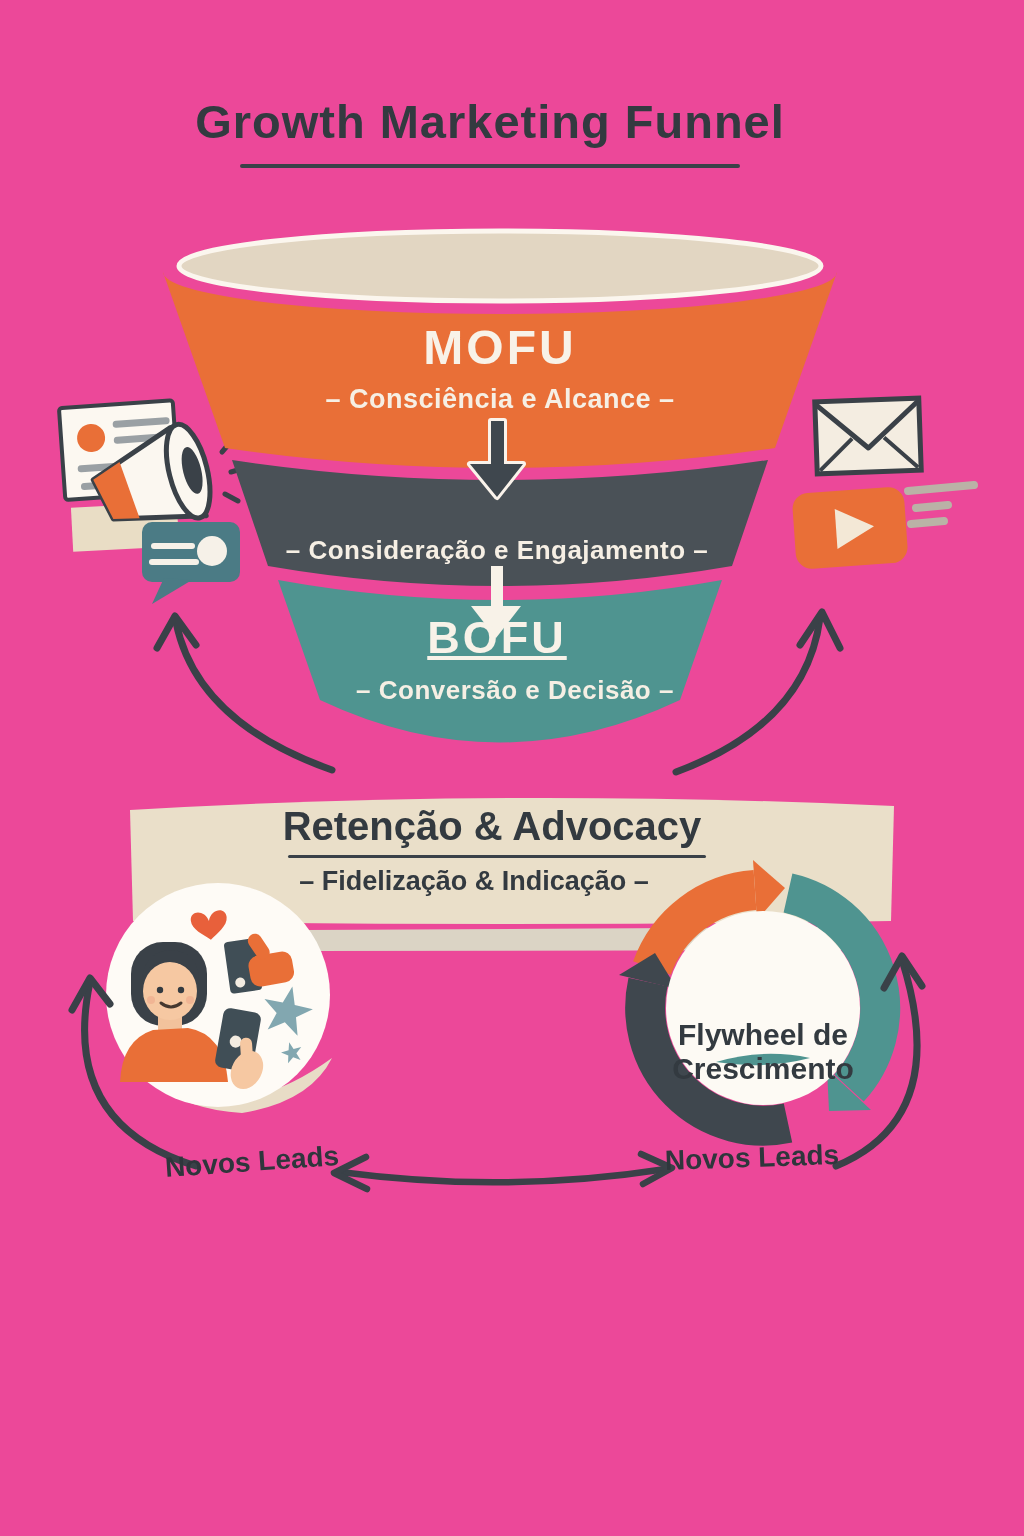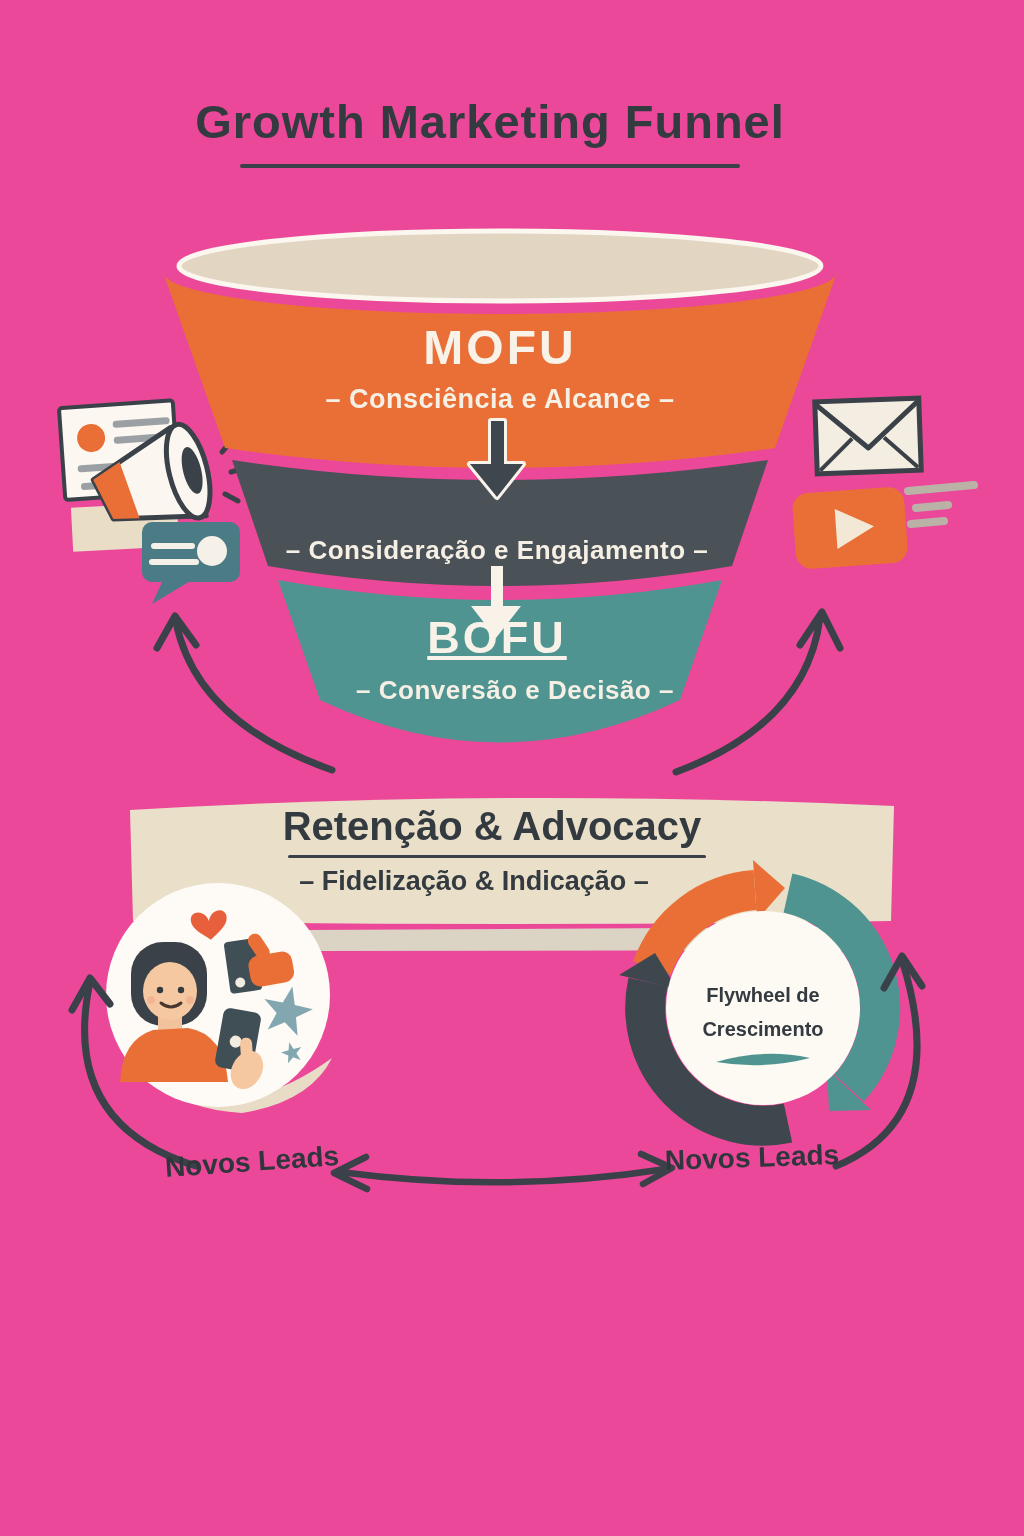--- a/index.html
+++ b/index.html
@@ -15,21 +15,21 @@
   .stage-sub{left:200px;width:600px;color:#f6efe4;font-size:26px;letter-spacing:.5px;text-align:center;}
   .tofu-title{top:320px;font-size:48px;}
   .tofu-sub{top:384px;font-size:27px;}
   .mofu-title{top:472px;font-size:48px;left:197px;}
   .mofu-sub{top:535px;left:197px;}
   .bofu-title{top:612px;font-size:45px;left:197px;text-decoration:underline;}
   .bofu-sub{top:675px;left:215px;}
   .retention-title{left:192px;width:600px;top:804px;font-size:40px;}
   .retention-underline{position:absolute;left:288px;top:855px;width:418px;height:3px;background:#3a4148;border-radius:2px;}
   .retention-sub{left:174px;width:600px;top:866px;font-size:27px;}
-  .fly-line{left:663px;width:200px;font-size:20px;line-height:32px;}
+  .fly-line{left:663px;width:200px;font-size:30px;line-height:32px;margin-top:40px;}
   .fly-1{top:979px;}
   .fly-2{top:1013px;}
   .leads{font-size:28px;color:#2f363c;}
   .leads-left{left:152px;width:200px;top:1146px;transform:rotate(-4deg);}
   .leads-right{left:652px;width:200px;top:1142px;transform:rotate(-2deg);}
 </style>
 </head>
 <body>
 
 <div class="canvas">

